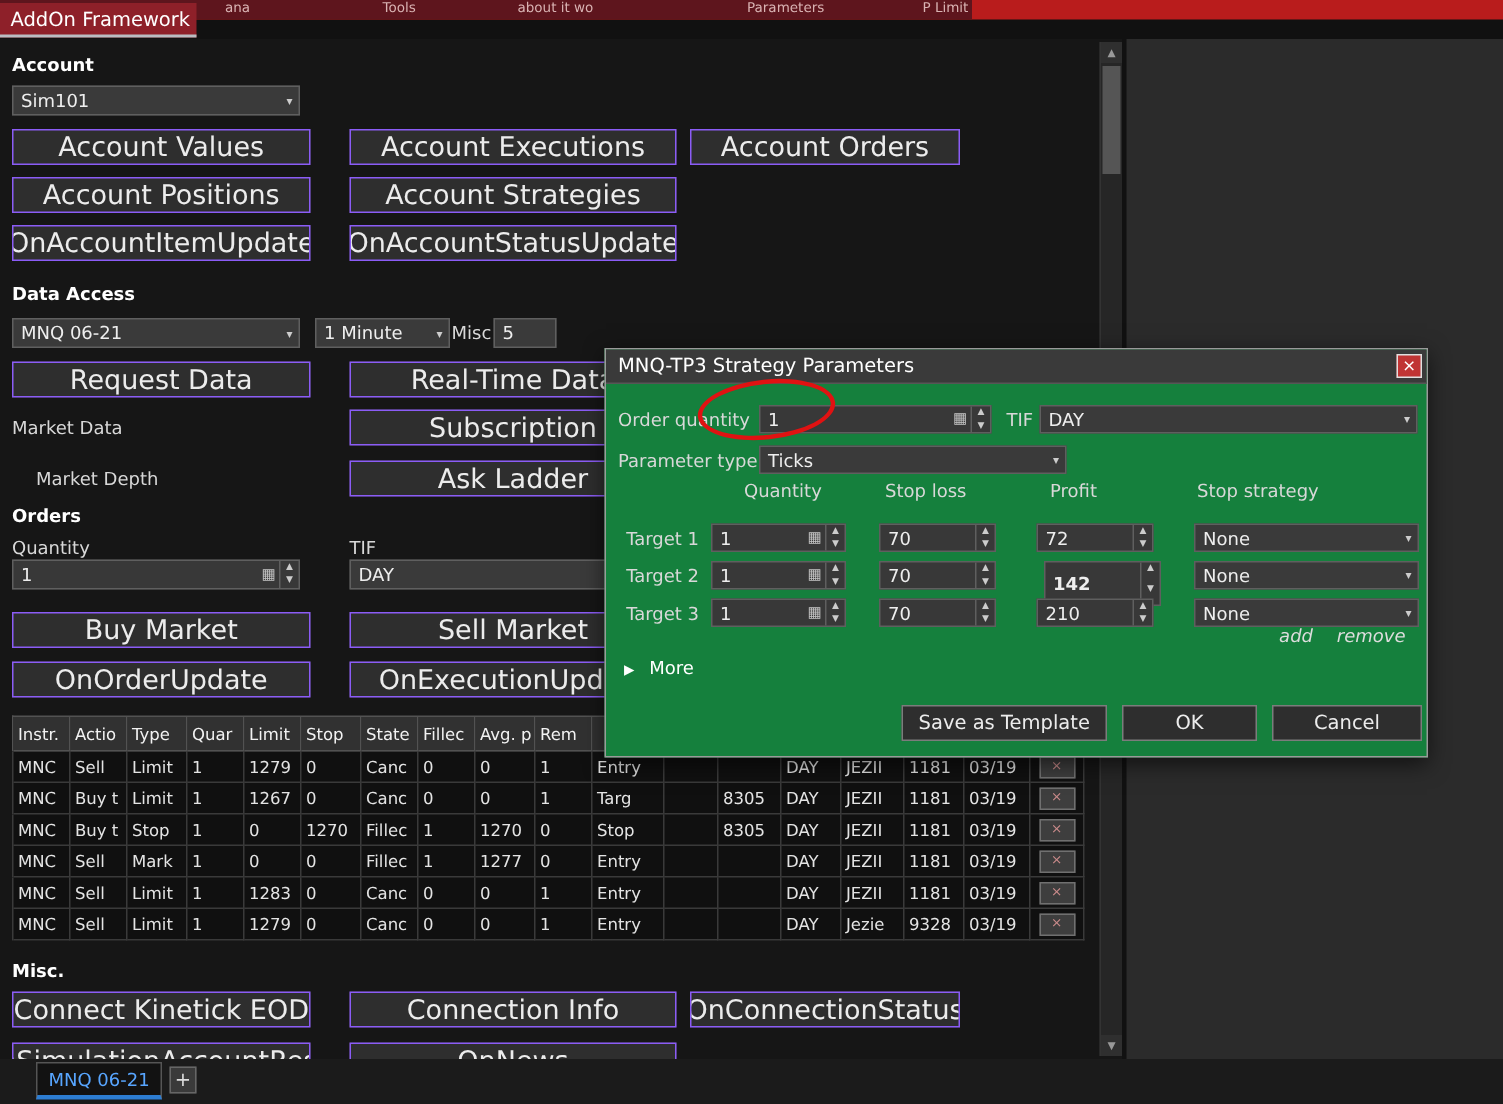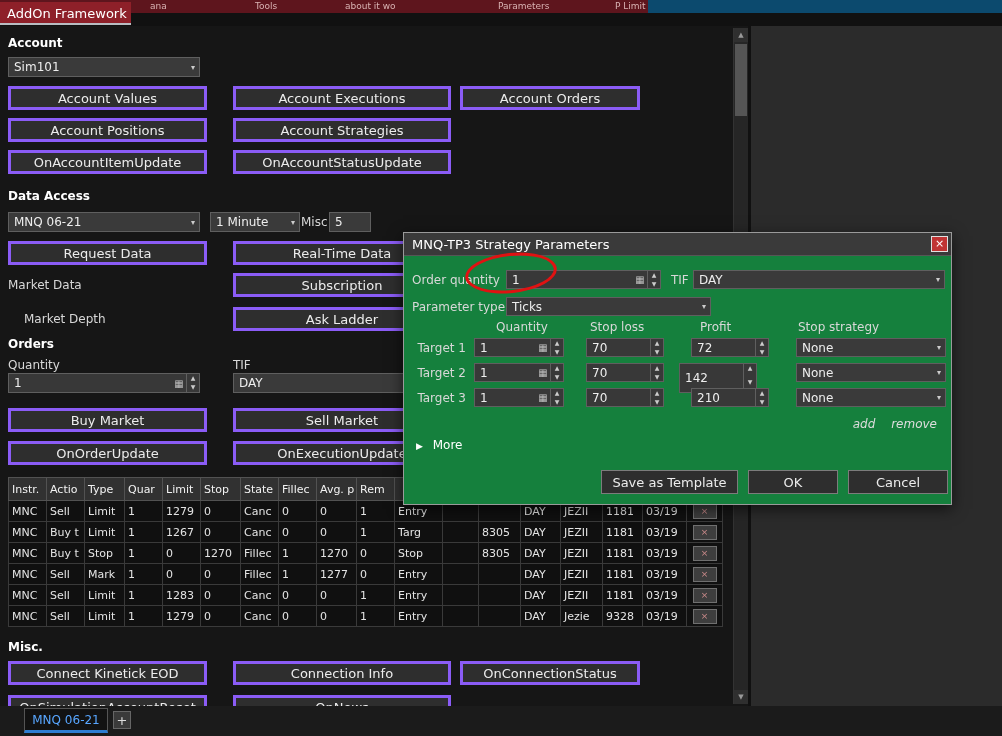--- a/index.html
+++ b/index.html
@@ -1,35 +1,35 @@
 <!DOCTYPE html>
 <html><head>
 <meta charset="utf-8">
 <style>
   html,body{margin:0;padding:0;background:#111;}
   #app{position:relative;width:1002px;height:736px;background:#111;
        font-family:"DejaVu Sans","Liberation Sans",sans-serif;overflow:hidden;color:#e8e8e8;}
 
   
-  .topstrip{position:absolute;left:0;top:0;width:1002px;height:13px;background:#0c4a6e;overflow:hidden;}
+  .topstrip{position:absolute;left:0;top:0;width:1002px;height:13px;background:#b91c1c;overflow:hidden;}
   .topred{position:absolute;left:0;top:0;width:648px;height:13px;background:#5e151d;}
   .tfrag{position:absolute;top:1px;font-size:9px;color:#d9b3b3;white-space:nowrap;}
 
   .addontab{position:absolute;left:0;top:2px;width:131px;height:23px;background:#8e2029;
             color:#fff;font-size:13px;line-height:23px;padding-left:7px;box-sizing:border-box;
             border-bottom:2px solid #b9bdc2;z-index:6;}
 
   .workspace{position:absolute;left:751px;top:26px;width:251px;height:680px;background:#2b2b2b;}
 
   
   .panel{position:absolute;left:0;top:26px;width:748px;height:680px;background:#161616;overflow:hidden;z-index:2;}
   .slabel{position:absolute;font-size:12px;font-weight:bold;color:#fff;}
   .flabel{position:absolute;font-size:12px;color:#d8d8d8;white-space:nowrap;}
   .btn{position:absolute;display:flex;align-items:center;justify-content:center;background:#2e2e2e;
-       border:3px solid #8b5cf6;color:#ececec;font-size:13px;height:24px;box-sizing:border-box;white-space:nowrap;overflow:hidden;}
+       border:1px solid #8b5cf6;color:#ececec;font-size:18px;height:24px;box-sizing:border-box;white-space:nowrap;overflow:hidden;}
   .dd{position:absolute;display:flex;align-items:center;background:#3a3a3a;border:1px solid #5f5f5f;
       box-sizing:border-box;height:20px;font-size:12px;color:#eee;padding-left:5px;}
   .dd .chev{position:absolute;right:4px;font-size:8px;color:#ccc;}
   .txtfield{position:absolute;background:#3a3a3a;border:1px solid #5f5f5f;box-sizing:border-box;height:20px;
             font-size:12px;color:#eee;padding-left:5px;display:flex;align-items:center;}
   .numfield{position:absolute;display:flex;align-items:center;background:#383838;border:1px solid #5f5f5f;
             box-sizing:border-box;height:20px;font-size:12px;color:#eee;}
   .numfield .val{flex:1;padding-left:5px;overflow:hidden;}
   .numfield .calc{width:14px;color:#c4c4c4;font-size:10px;text-align:center;}
   .numfield .spin{display:flex;flex-direction:column;width:13px;border-left:1px solid #5f5f5f;height:100%;box-sizing:border-box;}
@@ -55,21 +55,21 @@
 
   
   .dialog{position:absolute;left:403px;top:232px;width:549px;height:273px;background:#15803d;
           border:1px solid #9a9a9a;box-sizing:border-box;z-index:10;box-shadow:0 4px 14px rgba(0,0,0,.6);}
   .dtitle{position:absolute;left:0;top:0;right:0;height:23px;background:#3a3a3a;border-bottom:1px solid #565656;
           color:#fff;font-size:13px;line-height:23px;padding-left:8px;box-sizing:border-box;}
   .dclose{position:absolute;right:3px;top:3px;width:17px;height:16px;background:#c03434;border:1px solid #e0e0e0;
           color:#fff;font-size:11px;line-height:14px;text-align:center;box-sizing:border-box;}
   .dlabel{position:absolute;font-size:12px;color:#d8d8d8;white-space:nowrap;}
   .dcolhead{position:absolute;font-size:12px;color:#d8d8d8;white-space:nowrap;}
-  .target-row{position:absolute;left:0;height:25px;width:549px;}
+  .target-row{position:absolute;left:0;height:25px;width:549px;margin-top:11px;}
   .t-label{position:absolute;left:12px;top:3px;width:50px;text-align:right;font-size:12px;color:#d8d8d8;}
   .dbtn{position:absolute;display:flex;align-items:center;justify-content:center;background:#2e2e2e;
         border:1px solid #7c7c7c;color:#ececec;font-size:13px;height:24px;box-sizing:border-box;}
   .linkrow{position:absolute;right:14px;top:184px;font-size:12px;font-style:italic;color:#ddd;}
   .linkrow span{margin-left:12px;}
   .morerow{position:absolute;left:12px;top:205px;font-size:12px;color:#fff;}
   .morerow .arrow{font-size:9px;margin-right:6px;color:#fff;}
 
   
   .annot{position:absolute;left:465px;top:253px;width:86px;height:34px;border:3px solid #e01212;
@@ -395,21 +395,21 @@
               <span>▼</span>
             </span>
           </div>
           <div class="numfield" style="position: absolute; left: 182px; top: 0px; width: 78px; height: 19px;">
             <div class="val">70</div>
             <span class="spin">
               <span>▲</span>
               <span>▼</span>
             </span>
           </div>
-          <div class="numfield" style="position: absolute; left: 275px; top: 0px; width: 78px; height: 30px;">
+          <div class="numfield" style="position: absolute; left: 292px; top: 0px; width: 78px; height: 30px; font-weight: bold;">
             <div class="val">142</div>
             <span class="spin">
               <span>▲</span>
               <span>▼</span>
             </span>
           </div>
           <div class="dd" style="left: 392px; top: 0px; width: 150px; height: 19px;">
             <span>None</span>
             <span class="chev">▾</span>
           </div>

